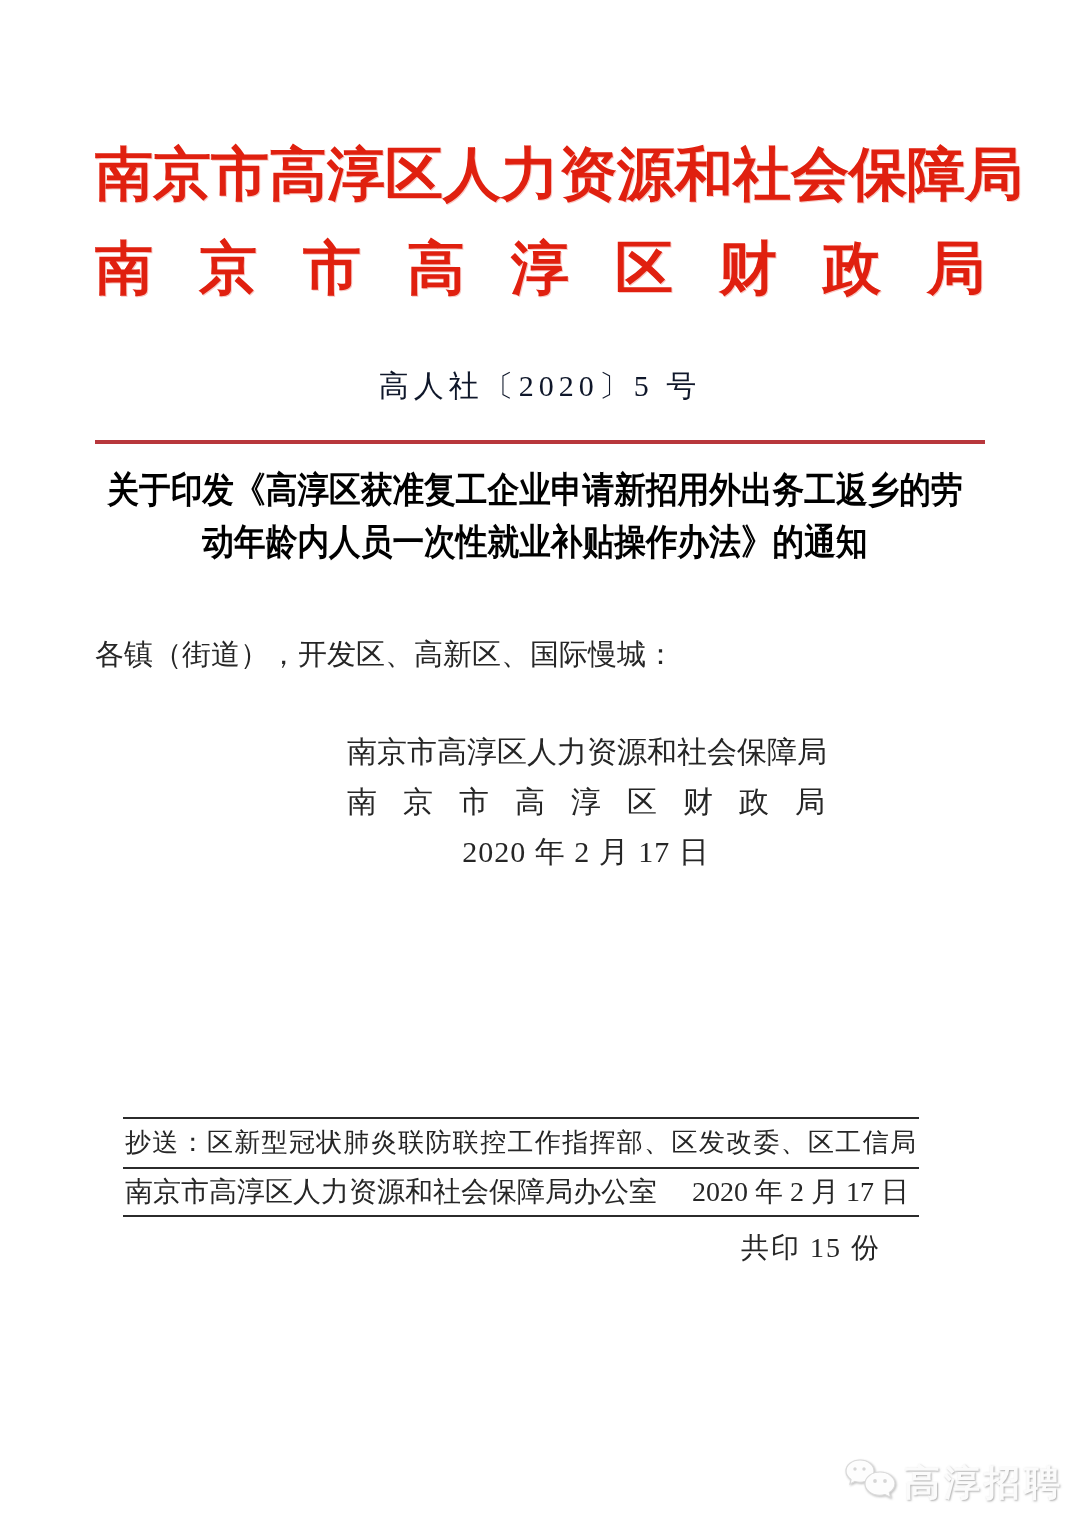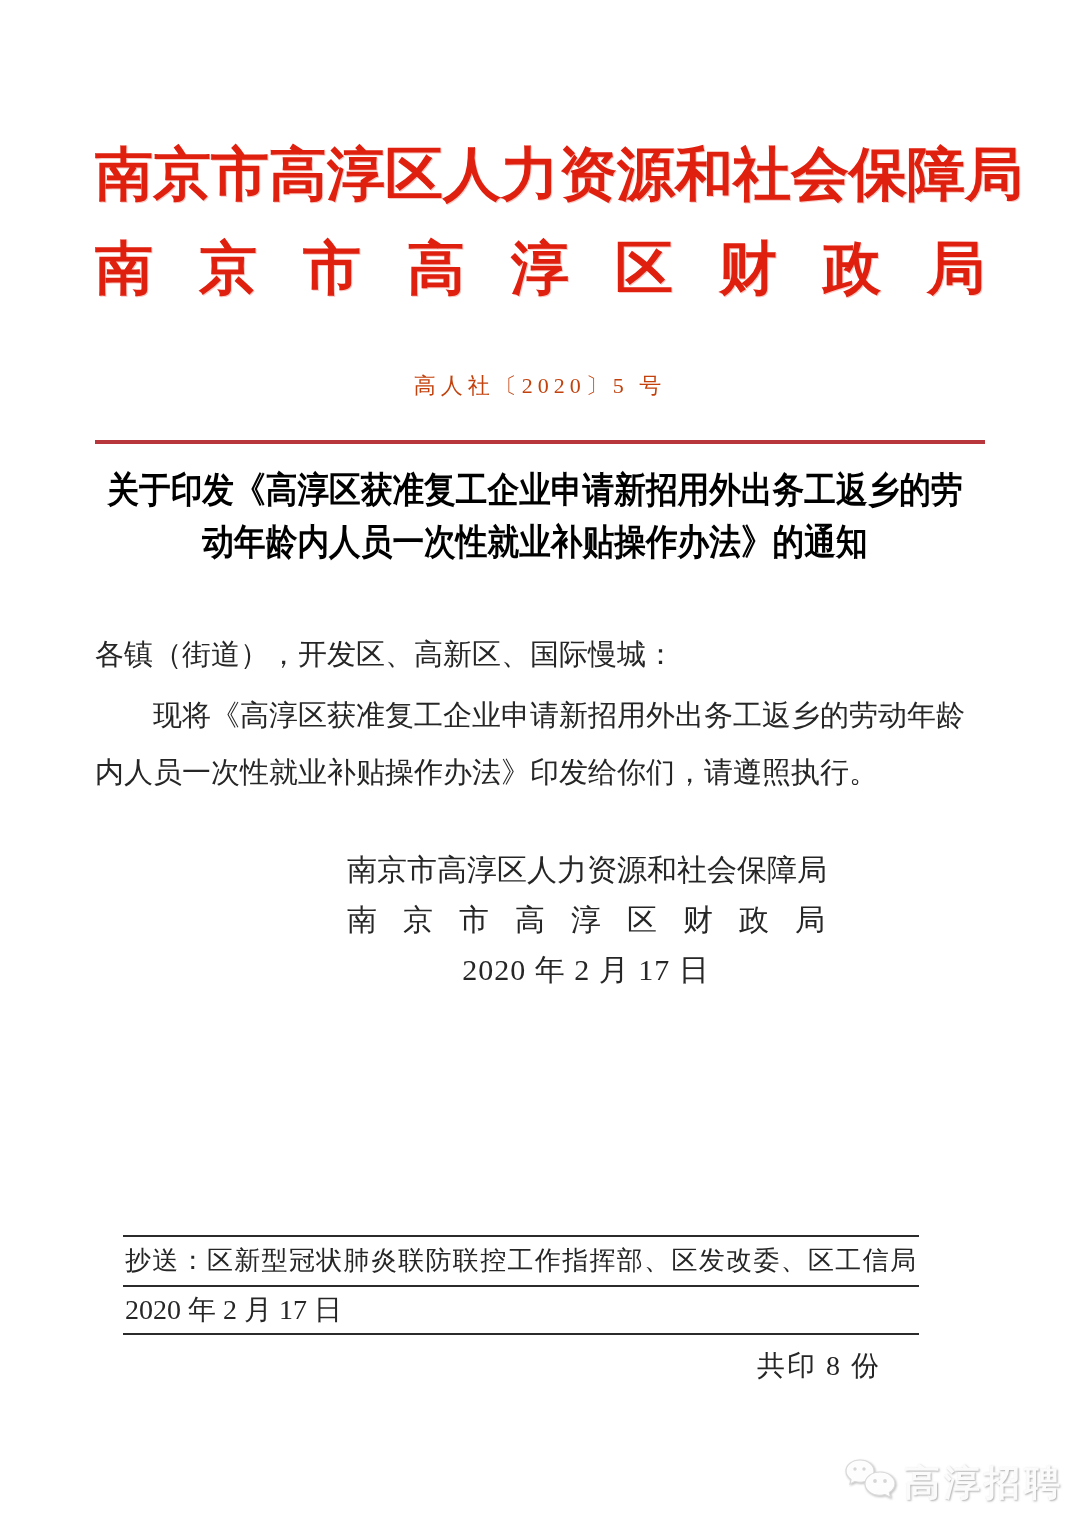--- a/index.html
+++ b/index.html
@@ -28,24 +28,24 @@
     line-height: 78px;
     font-weight: bold;
     color: #e0200f;
     text-shadow: 1px 1px 0 rgba(224,32,15,0.25);
   }
   .header-line + .header-line { margin-top: 16px; }
   
   .doc-number {
     margin-top: 58px;
     text-align: center;
-    font-size: 22px;
+    font-size: 30px;
     line-height: 40px;
     letter-spacing: 5px;
-    color: #c2410c;
+    color: #0f172a;
   }
   
   .red-rule {
     margin-top: 34px;
     height: 4px;
     background: #b8373c;
   }
   
   .title-wrap {
     width: 980px;
@@ -175,21 +175,20 @@
   <div class="doc-number">高人社〔2020〕5 号</div>
 
   <div class="red-rule"></div>
 
   <div class="title-wrap">
     <div class="title">关于印发《高淳区获准复工企业申请新招用外出务工返乡的劳动年龄内人员一次性就业补贴操作办法》的通知</div>
   </div>
 
   <div class="body-text">
     <div class="salutation">各镇（街道），开发区、高新区、国际慢城：</div>
-    <div class="paragraph">现将《高淳区获准复工企业申请新招用外出务工返乡的劳动年龄内人员一次性就业补贴操作办法》印发给你们，请遵照执行。</div>
   </div>
 
   <div class="signature">
     <div class="sig-row sig-spread">
         <span>南</span>
         <span>京</span>
         <span>市</span>
         <span>高</span>
         <span>淳</span>
         <span>区</span>
@@ -214,23 +213,24 @@
         <span>财</span>
         <span>政</span>
         <span>局</span>
       </div>
     <div class="sig-row sig-date">2020 年 2 月 17 日</div>
   </div>
 
   <div class="footer">
     <div class="cc-row">抄送：区新型冠状肺炎联防联控工作指挥部、区发改委、区工信局</div>
     <div class="office-row">
+      <span>南京市高淳区人力资源和社会保障局办公室</span>
       <span>2020 年 2 月 17 日</span>
     </div>
-    <div class="copies-row">共印 8 份</div>
+    <div class="copies-row">共印 15 份</div>
   </div>
 
   <div class="watermark">
     <span class="wm-icon">
       <svg width="52" height="46" viewBox="0 0 52 46">
         <g fill="#fdfdfd" stroke="#dadada" stroke-width="1.2">
           <path d="M16 2 C8 2 2 7 2 13 C2 16.5 4 19.5 7 21.5 L6 26 L11 23.5 C12.6 24 14.3 24.3 16 24.3 C24 24.3 30 19.3 30 13.1 C30 7 24 2 16 2 Z"></path>
           <path d="M36 14 C27.7 14 21 19.2 21 25.7 C21 32.2 27.7 37.4 36 37.4 C37.8 37.4 39.5 37.1 41.1 36.6 L46.5 39.4 L45.4 34.5 C48.6 32.4 51 29.3 51 25.7 C51 19.2 44.3 14 36 14 Z"></path>
         </g>
         <g fill="#d6d6d6">

